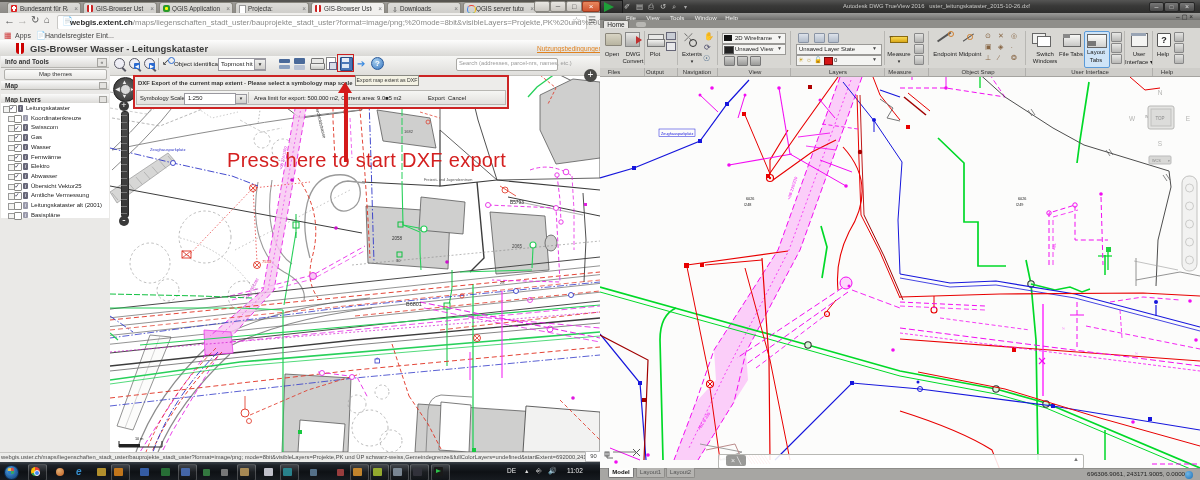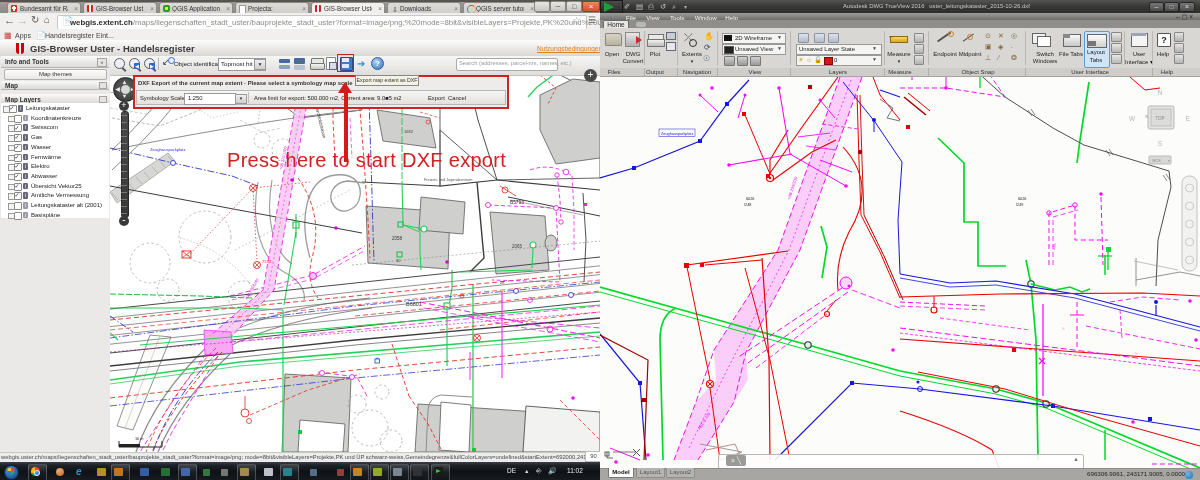--- a/index.html
+++ b/index.html
@@ -80,21 +80,21 @@
   <div class="abs" style="left:0;top:29px;width:600px;height:11px;background:#f1f0ee;border-bottom:1px solid #d9d8d5;"></div>
   <div class="tx" style="left:4px;top:30.5px;font-size:8px;color:#c33;">▦</div>
   <div class="tx" style="left:15px;top:31.5px;font-size:7px;color:#444;">Apps</div>
   <div class="tx" style="left:36px;top:30.5px;font-size:8px;color:#999;">📄</div>
   <div class="tx" style="left:45px;top:31.5px;font-size:7px;color:#444;">Handelsregister Eint...</div>
 
   <div class="abs" style="left:0;top:40px;width:600px;height:16px;background:linear-gradient(#fdfdfd,#d9d8d5);border-bottom:1px solid #aeadaa;"></div>
   <div class="abs" style="left:16px;top:42.5px;width:8px;height:11px;background:#c00;border-radius:0 0 3px 3px;overflow:hidden;">
         <div style="position:absolute;left:3px;top:0;width:2px;height:11px;background:#fff;"></div>
       </div>
-  <div class="tx" style="left:30px;top:43px;font-size:9.5px;font-weight:bold;color:#3b3b3b;">GIS-Browser Uster - Handelsregister</div>
+  <div class="tx" style="left:30px;top:43px;font-size:9.5px;font-weight:bold;color:#3b3b3b;">GIS-Browser Wasser - Leitungskataster</div>
   <div class="tx" style="left:537px;top:45px;font-size:6.5px;color:#e0821e;text-decoration:underline;">Nutzungsbedingungen</div>
 
   <div class="abs" style="left:0;top:56px;width:110px;height:396px;background:#eae9e7;border-right:1px solid #a8a7a3;"></div>
   <div class="abs" style="left:1px;top:56px;width:108px;height:11px;background:linear-gradient(#fafafa,#dcdbd8);border-bottom:1px solid #b5b4b0;"></div>
   <div class="tx" style="left:5px;top:58px;font-size:6.5px;font-weight:bold;color:#333;">Info and Tools</div>
   <div class="abs" style="left:97px;top:58px;width:8px;height:7px;background:#e4e3e0;border:1px solid #a5a4a0;font-size:5px;text-align:center;line-height:7px;color:#555;">«</div>
   <div class="abs" style="left:4px;top:69px;width:101px;height:9px;background:linear-gradient(#fbfbfa,#e8e7e4);border:1px solid #b2b1ad;border-radius:2px;font-size:6px;text-align:center;line-height:9px;color:#333;">Map themes</div>
   <div class="abs" style="left:1px;top:81px;width:108px;height:8px;background:linear-gradient(#fafafa,#dcdbd8);border-bottom:1px solid #b5b4b0;"></div>
   <div class="tx" style="left:5px;top:82px;font-size:6.5px;font-weight:bold;color:#333;">Map</div>
   <div class="abs" style="left:99px;top:82px;width:6px;height:5px;background:#e4e3e0;border:1px solid #a5a4a0;"></div>

